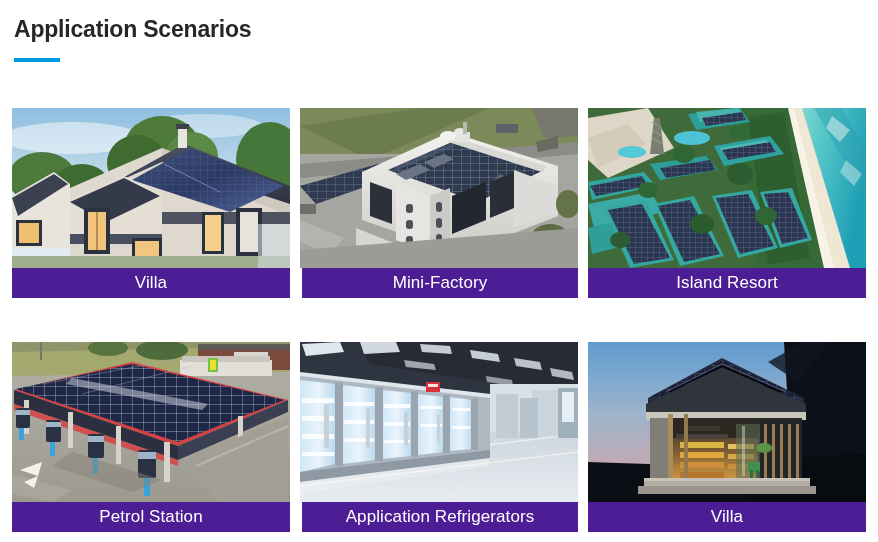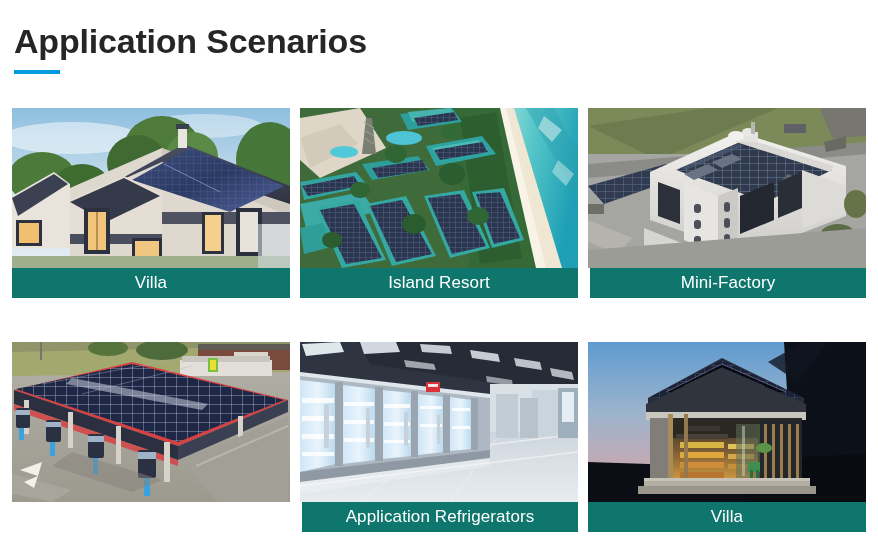--- a/index.html
+++ b/index.html
@@ -10,27 +10,26 @@
     overflow:hidden;
     position:relative;
   }
   .page{position:absolute;inset:0;}
 
   
   .heading{
     position:absolute;left:14px;top:12px;
   }
   .heading-title{
-    font-size:34px;
+    font-size:23px;
     font-weight:bold;
     color:#262626;
     letter-spacing:-0.2px;
     line-height:34px;
     white-space:nowrap;
-    margin-top:12px;
   }
   .heading-rule{
     margin-top:12px;
     width:46px;height:4px;
     background:#029BE0;
   }
 
   
   .grid{
     position:absolute;
@@ -47,21 +46,21 @@
   }
   .card-photo{
     width:278px;height:160px;
     overflow:hidden;
     position:relative;
     background:#cfd6dc;
   }
   .card-photo svg{display:block;width:278px;height:160px;}
   .card-label{
     height:30px;
-    background:#0f766e;
+    background:#4c1d95;
     color:#ffffff;
     display:flex;align-items:center;justify-content:center;
     font-size:17px;
     letter-spacing:0.1px;
     white-space:nowrap;
   }
   .card.inset .card-label{
     width:276px;margin-left:2px;
   }
 </style>
@@ -144,20 +143,88 @@
             <rect x="228" y="104" width="18" height="40" fill="#e8e3da"></rect>
             <rect x="120" y="130" width="30" height="30" fill="#2b303f"></rect>
             <rect x="123" y="133" width="24" height="27" fill="#f0c680"></rect>
             <rect x="0" y="148" width="278" height="12" fill="#9fae8c"></rect>
             <rect x="246" y="116" width="32" height="44" fill="#cfd8dd" opacity="0.6"></rect>
           </svg>
         </div>
         <div class="card-label">Villa</div>
       </div>
 
+      <div class="card inset">
+        <div class="card-photo">
+          <svg viewBox="0 0 278 160" preserveAspectRatio="none">
+            <defs>
+              <pattern id="fcell" width="9" height="7" patternUnits="userSpaceOnUse">
+                <rect width="9" height="7" fill="#2f3a4e"></rect>
+                <path d="M9 0V7M0 7H9" stroke="#8d99ad" stroke-width="0.7"></path>
+              </pattern>
+              <linearGradient id="fwall" x1="0" y1="0" x2="0" y2="1">
+                <stop offset="0" stop-color="#f2f1ee"></stop>
+                  <stop offset="1" stop-color="#cdccc8"></stop>
+              </linearGradient>
+            </defs>
+            <rect width="278" height="160" fill="#9a9a96"></rect>
+
+            <path d="M0 0 L278 0 L278 40 L0 62 Z" fill="#7c8a5a"></path>
+            <path d="M0 18 L120 0 L190 0 L70 52 Z" fill="#6d7c4e"></path>
+            <rect x="0" y="46" width="278" height="114" fill="#a5a5a1"></rect>
+            <path d="M0 56 L278 34 L278 46 L0 70 Z" fill="#8b8b87"></path>
+
+            <path d="M232 0 L278 0 L278 28 L244 30 Z" fill="#77776f"></path>
+
+            <path d="M0 78 L78 56 L96 68 L16 96 Z" fill="url(#fcell)"></path>
+            <path d="M0 78 L78 56 L96 68 L16 96 Z" fill="#33405a" opacity="0.25"></path>
+            <path d="M0 96 L16 96 L16 106 L0 106 Z" fill="#6f6f69"></path>
+
+            <path d="M62 64 L150 24 L258 58 L258 108 L160 146 L62 112 Z" fill="url(#fwall)"></path>
+
+            <path d="M88 62 L152 34 L244 62 L178 94 Z" fill="url(#fcell)"></path>
+            <path d="M92 60 L150 36 L156 38 L98 62 Z" fill="#51617c" opacity="0.6"></path>
+            <path d="M150 28 L246 58 L242 64 L148 34 Z" fill="#d9d8d4"></path>
+
+            <rect x="150" y="24" width="20" height="10" fill="#e4e3df"></rect>
+            <ellipse cx="148" cy="28" rx="8" ry="5" fill="#f2f1ee"></ellipse>
+            <ellipse cx="160" cy="24" rx="6" ry="4" fill="#e9e8e4"></ellipse>
+            <rect x="163" y="14" width="4" height="12" fill="#b8b7b3"></rect>
+            <rect x="196" y="16" width="22" height="9" fill="#5f6068"></rect>
+            <path d="M96 66 L120 56 L130 62 L106 72 Z" fill="#6a7384"></path>
+            <path d="M124 54 L144 46 L154 51 L134 60 Z" fill="#6a7384"></path>
+            <path d="M200 66 L224 76 L218 82 L194 72 Z" fill="#5d6674"></path>
+
+            <path d="M96 74 L130 88 L130 146 L96 132 Z" fill="#e6e5e1"></path>
+            <path d="M130 88 L150 80 L150 140 L130 146 Z" fill="#cbcac6"></path>
+            <rect x="106" y="96" width="7" height="9" rx="3" fill="#4b4f58"></rect>
+            <rect x="106" y="112" width="7" height="9" rx="3" fill="#4b4f58"></rect>
+            <rect x="106" y="128" width="7" height="9" rx="3" fill="#4b4f58"></rect>
+            <rect x="136" y="94" width="6" height="10" rx="3" fill="#4b4f58"></rect>
+            <rect x="136" y="110" width="6" height="10" rx="3" fill="#4b4f58"></rect>
+            <rect x="136" y="126" width="6" height="10" rx="3" fill="#4b4f58"></rect>
+
+            <path d="M70 74 L92 82 L92 116 L70 108 Z" fill="#2c3039"></path>
+            <path d="M152 88 L186 74 L186 112 L152 126 Z" fill="#23272f"></path>
+            <path d="M190 74 L214 64 L214 100 L190 110 Z" fill="#2a2e36"></path>
+
+            <path d="M214 62 L258 78 L258 104 L214 120 Z" fill="#dcdbd7"></path>
+
+            <path d="M56 120 L96 136 L96 152 L56 138 Z" fill="#d6d5d1"></path>
+            <path d="M0 112 L44 130 L30 146 L0 134 Z" fill="#b4b3ae"></path>
+            <path d="M160 146 L200 128 L214 134 L176 154 Z" fill="#8f8f8a"></path>
+            <ellipse cx="250" cy="128" rx="18" ry="12" fill="#5d6b46"></ellipse>
+            <ellipse cx="268" cy="96" rx="12" ry="14" fill="#657349"></ellipse>
+            <path d="M236 34 L258 28 L258 40 L238 44 Z" fill="#6a6a63"></path>
+            <path d="M0 142 L278 120 L278 160 L0 160 Z" fill="#9c9c97"></path>
+          </svg>
+        </div>
+        <div class="card-label">Mini-Factory</div>
+      </div>
+
       <div class="card">
         <div class="card-photo">
           <svg viewBox="0 0 278 160" preserveAspectRatio="none">
             <defs>
               <linearGradient id="sea" x1="0" y1="0" x2="1" y2="0.4">
                 <stop offset="0" stop-color="#9fe0dd"></stop>
                   <stop offset="0.45" stop-color="#55c6c8"></stop>
                   <stop offset="1" stop-color="#1e9fb5"></stop>
               </linearGradient>
               <pattern id="rcell" width="6" height="5" patternUnits="userSpaceOnUse">
@@ -215,88 +282,20 @@
             <ellipse cx="60" cy="82" rx="10" ry="8" fill="#2f6633"></ellipse>
             <ellipse cx="114" cy="116" rx="12" ry="10" fill="#2a5c2e"></ellipse>
             <ellipse cx="178" cy="108" rx="11" ry="9" fill="#2f6633"></ellipse>
             <ellipse cx="32" cy="132" rx="10" ry="8" fill="#2b5d30"></ellipse>
             <ellipse cx="150" cy="24" rx="9" ry="7" fill="#316a34"></ellipse>
           </svg>
         </div>
         <div class="card-label">Island Resort</div>
       </div>
 
-      <div class="card inset">
-        <div class="card-photo">
-          <svg viewBox="0 0 278 160" preserveAspectRatio="none">
-            <defs>
-              <pattern id="fcell" width="9" height="7" patternUnits="userSpaceOnUse">
-                <rect width="9" height="7" fill="#2f3a4e"></rect>
-                <path d="M9 0V7M0 7H9" stroke="#8d99ad" stroke-width="0.7"></path>
-              </pattern>
-              <linearGradient id="fwall" x1="0" y1="0" x2="0" y2="1">
-                <stop offset="0" stop-color="#f2f1ee"></stop>
-                  <stop offset="1" stop-color="#cdccc8"></stop>
-              </linearGradient>
-            </defs>
-            <rect width="278" height="160" fill="#9a9a96"></rect>
-
-            <path d="M0 0 L278 0 L278 40 L0 62 Z" fill="#7c8a5a"></path>
-            <path d="M0 18 L120 0 L190 0 L70 52 Z" fill="#6d7c4e"></path>
-            <rect x="0" y="46" width="278" height="114" fill="#a5a5a1"></rect>
-            <path d="M0 56 L278 34 L278 46 L0 70 Z" fill="#8b8b87"></path>
-
-            <path d="M232 0 L278 0 L278 28 L244 30 Z" fill="#77776f"></path>
-
-            <path d="M0 78 L78 56 L96 68 L16 96 Z" fill="url(#fcell)"></path>
-            <path d="M0 78 L78 56 L96 68 L16 96 Z" fill="#33405a" opacity="0.25"></path>
-            <path d="M0 96 L16 96 L16 106 L0 106 Z" fill="#6f6f69"></path>
-
-            <path d="M62 64 L150 24 L258 58 L258 108 L160 146 L62 112 Z" fill="url(#fwall)"></path>
-
-            <path d="M88 62 L152 34 L244 62 L178 94 Z" fill="url(#fcell)"></path>
-            <path d="M92 60 L150 36 L156 38 L98 62 Z" fill="#51617c" opacity="0.6"></path>
-            <path d="M150 28 L246 58 L242 64 L148 34 Z" fill="#d9d8d4"></path>
-
-            <rect x="150" y="24" width="20" height="10" fill="#e4e3df"></rect>
-            <ellipse cx="148" cy="28" rx="8" ry="5" fill="#f2f1ee"></ellipse>
-            <ellipse cx="160" cy="24" rx="6" ry="4" fill="#e9e8e4"></ellipse>
-            <rect x="163" y="14" width="4" height="12" fill="#b8b7b3"></rect>
-            <rect x="196" y="16" width="22" height="9" fill="#5f6068"></rect>
-            <path d="M96 66 L120 56 L130 62 L106 72 Z" fill="#6a7384"></path>
-            <path d="M124 54 L144 46 L154 51 L134 60 Z" fill="#6a7384"></path>
-            <path d="M200 66 L224 76 L218 82 L194 72 Z" fill="#5d6674"></path>
-
-            <path d="M96 74 L130 88 L130 146 L96 132 Z" fill="#e6e5e1"></path>
-            <path d="M130 88 L150 80 L150 140 L130 146 Z" fill="#cbcac6"></path>
-            <rect x="106" y="96" width="7" height="9" rx="3" fill="#4b4f58"></rect>
-            <rect x="106" y="112" width="7" height="9" rx="3" fill="#4b4f58"></rect>
-            <rect x="106" y="128" width="7" height="9" rx="3" fill="#4b4f58"></rect>
-            <rect x="136" y="94" width="6" height="10" rx="3" fill="#4b4f58"></rect>
-            <rect x="136" y="110" width="6" height="10" rx="3" fill="#4b4f58"></rect>
-            <rect x="136" y="126" width="6" height="10" rx="3" fill="#4b4f58"></rect>
-
-            <path d="M70 74 L92 82 L92 116 L70 108 Z" fill="#2c3039"></path>
-            <path d="M152 88 L186 74 L186 112 L152 126 Z" fill="#23272f"></path>
-            <path d="M190 74 L214 64 L214 100 L190 110 Z" fill="#2a2e36"></path>
-
-            <path d="M214 62 L258 78 L258 104 L214 120 Z" fill="#dcdbd7"></path>
-
-            <path d="M56 120 L96 136 L96 152 L56 138 Z" fill="#d6d5d1"></path>
-            <path d="M0 112 L44 130 L30 146 L0 134 Z" fill="#b4b3ae"></path>
-            <path d="M160 146 L200 128 L214 134 L176 154 Z" fill="#8f8f8a"></path>
-            <ellipse cx="250" cy="128" rx="18" ry="12" fill="#5d6b46"></ellipse>
-            <ellipse cx="268" cy="96" rx="12" ry="14" fill="#657349"></ellipse>
-            <path d="M236 34 L258 28 L258 40 L238 44 Z" fill="#6a6a63"></path>
-            <path d="M0 142 L278 120 L278 160 L0 160 Z" fill="#9c9c97"></path>
-          </svg>
-        </div>
-        <div class="card-label">Mini-Factory</div>
-      </div>
-
     </div>
 
     <div class="row row-2">
 
       <div class="card">
         <div class="card-photo">
           <svg viewBox="0 0 278 160" preserveAspectRatio="none">
             <defs>
               <pattern id="pcell" width="11" height="9" patternUnits="userSpaceOnUse">
                 <rect width="11" height="9" fill="#1e2746"></rect>
@@ -356,20 +355,21 @@
             <rect x="126" y="110" width="18" height="7" fill="#9fb4c9"></rect>
 
             <path d="M60 110 L150 138 L120 150 L40 124 Z" fill="#85827a" opacity="0.5"></path>
             <path d="M0 132 L60 148 L40 160 L0 152 Z" fill="#a8a59c"></path>
             <path d="M168 120 L276 74 L276 160 L206 160 Z" fill="#a29f96"></path>
             <path d="M184 124 L276 84" stroke="#b8b5ac" stroke-width="2"></path>
             <path d="M8 128 L30 120 L26 134 Z" fill="#f3f1ea"></path>
             <path d="M12 140 L26 134 L22 146 Z" fill="#f3f1ea"></path>
           </svg>
         </div>
+        <div class="card-label">Petrol Station</div>
       </div>
 
       <div class="card inset">
         <div class="card-photo">
           <svg viewBox="0 0 278 160" preserveAspectRatio="none">
             <defs>
               <linearGradient id="fridgeGlass" x1="0" y1="0" x2="1" y2="0">
                 <stop offset="0" stop-color="#cfe6f7"></stop>
                   <stop offset="0.5" stop-color="#e9f4fc"></stop>
                   <stop offset="1" stop-color="#b9d8ee"></stop>

